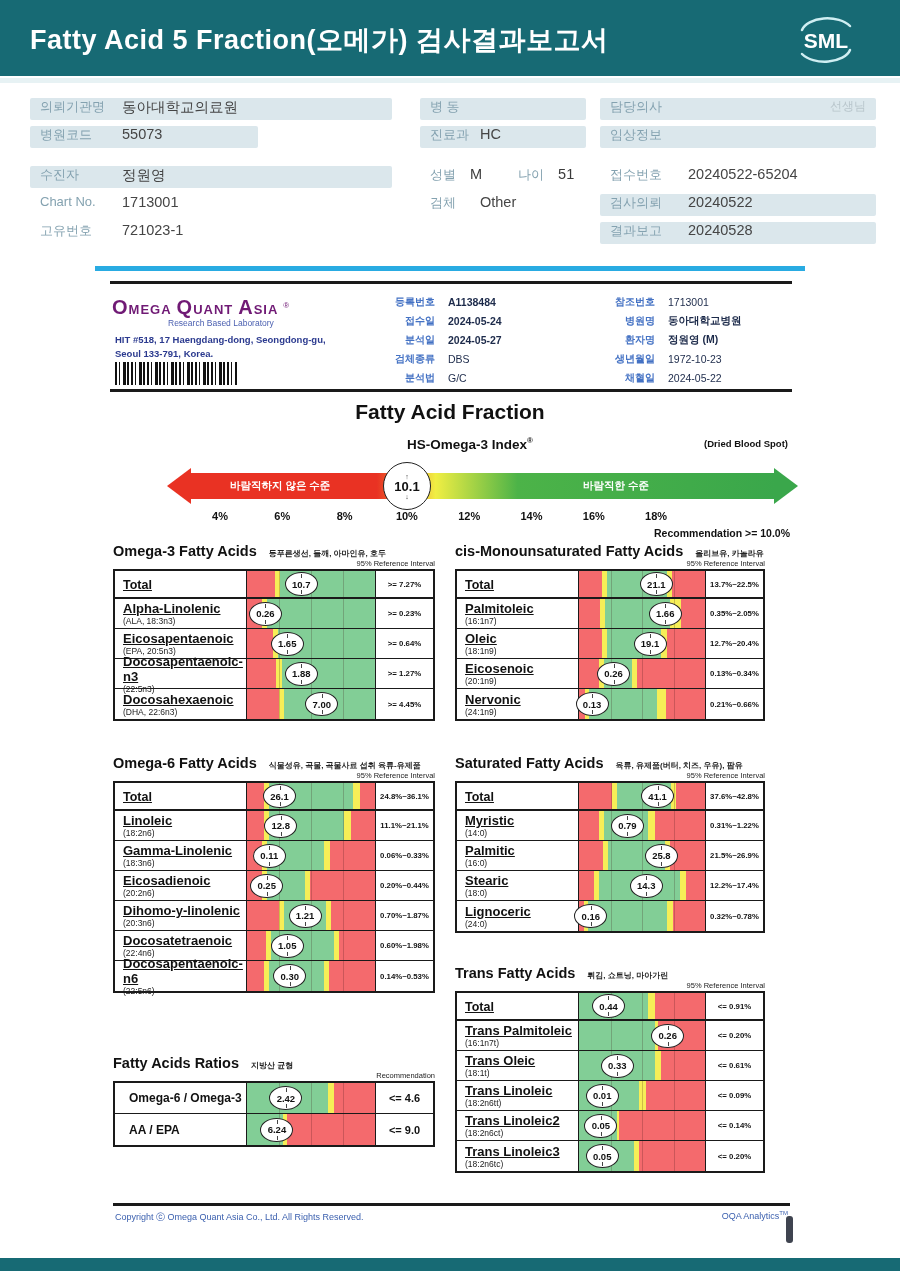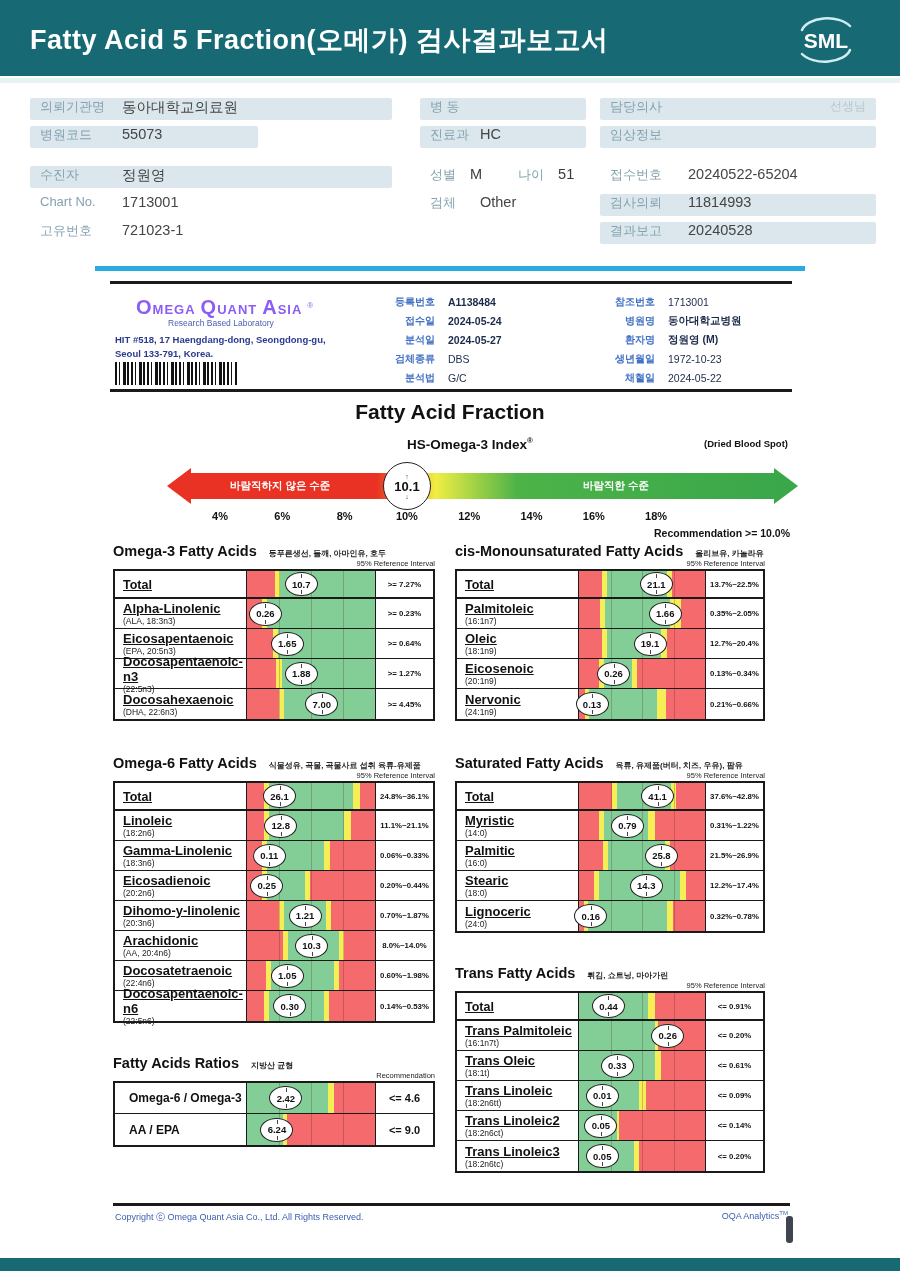--- a/index.html
+++ b/index.html
@@ -29,21 +29,21 @@
   .f-label.pair { width:auto; padding-right:14px; }
   .f-value { color:#454545; font-size:14.5px; }
   .f-value.pair { margin-right:26px; color:#3b3b3b; }
   .f-hint { margin-left:auto; margin-right:10px; color:#b9c6cc; font-size:12px; }
 
   
   .blue-rule { position:absolute; left:95px; top:266px; width:710px; height:5px; background:#29abe2; }
   .rule { position:absolute; background:#1a1a1a; }
 
   
-  .lab-logo { position:absolute; left:136px; top:296px; color:#8b5cf6; }
+  .lab-logo { position:absolute; left:112px; top:296px; color:#701a75; }
   .lg-word { display:inline-block; font-size:13px; font-weight:bold; letter-spacing:1px; text-transform:uppercase; margin-right:5px; }
   .lg-word::first-letter { font-size:20px; }
   .lg-reg { font-size:8px; vertical-align:super; }
   .lab-tag { position:absolute; left:168px; top:318px; color:#4a5fb0; font-size:8.5px; }
   .lab-addr { position:absolute; left:115px; color:#2b3a8f; font-size:9.5px; font-weight:bold; }
   .barcode { position:absolute; left:115px; top:362px; width:122px; height:23px;
     background:repeating-linear-gradient(90deg,#111 0 2px,#fff 2px 4px,#111 4px 5px,#fff 5px 8px,#111 8px 11px,#fff 11px 12px,#111 12px 14px,#fff 14px 16px); }
   .lab-kv { position:absolute; top:292px; }
   .lab-kv1 { left:355px; width:180px; }
   .lab-kv2 { left:575px; width:200px; }
@@ -183,21 +183,21 @@
         <div class="field-row with-bar">
           <span class="f-label">임상정보</span>
           <span class="f-value"></span>
         </div>
         <div class="field-row gap-before">
           <span class="f-label">접수번호</span>
           <span class="f-value">20240522-65204</span>
         </div>
         <div class="field-row with-bar">
           <span class="f-label">검사의뢰</span>
-          <span class="f-value">11814993</span>
+          <span class="f-value">20240522</span>
         </div>
         <div class="field-row with-bar">
           <span class="f-label">결과보고</span>
           <span class="f-value">20240528</span>
         </div>
       </div>
   </div>
 
   <div class="blue-rule"></div>
   <div class="rule" style="left:110px;top:281px;width:682px;height:3px;"></div>
@@ -563,38 +563,20 @@
             <div class="seg" style="background: rgb(244, 106, 109); width: 34%;"></div>
             <div class="gl" style="left: 25%;"></div>
             <div class="gl" style="left: 50%;"></div>
             <div class="gl" style="left: 75%;"></div>
             <div class="marker" style="left: calc(45% - 16px);">1.21</div>
           </div>
           <div class="t-ref">0.70%~1.87%</div>
         </div>
         <div class="t-row">
           <div class="t-name">
-            <div class="nm">Arachidonic</div>
-            <div class="fm">(AA, 20:4n6)</div>
-          </div>
-          <div class="t-bar">
-            <div class="seg" style="background: rgb(244, 106, 109); width: 28%;"></div>
-            <div class="seg" style="background: rgb(246, 238, 87); width: 4%;"></div>
-            <div class="seg" style="background: rgb(130, 206, 150); width: 40%;"></div>
-            <div class="seg" style="background: rgb(246, 238, 87); width: 4%;"></div>
-            <div class="seg" style="background: rgb(244, 106, 109); width: 24%;"></div>
-            <div class="gl" style="left: 25%;"></div>
-            <div class="gl" style="left: 50%;"></div>
-            <div class="gl" style="left: 75%;"></div>
-            <div class="marker" style="left: calc(50% - 16px);">10.3</div>
-          </div>
-          <div class="t-ref">8.0%~14.0%</div>
-        </div>
-        <div class="t-row">
-          <div class="t-name">
             <div class="nm">Docosatetraenoic</div>
             <div class="fm">(22:4n6)</div>
           </div>
           <div class="t-bar">
             <div class="seg" style="background: rgb(244, 106, 109); width: 15%;"></div>
             <div class="seg" style="background: rgb(246, 238, 87); width: 4%;"></div>
             <div class="seg" style="background: rgb(130, 206, 150); width: 49%;"></div>
             <div class="seg" style="background: rgb(246, 238, 87); width: 4%;"></div>
             <div class="seg" style="background: rgb(244, 106, 109); width: 28%;"></div>
             <div class="gl" style="left: 25%;"></div>

